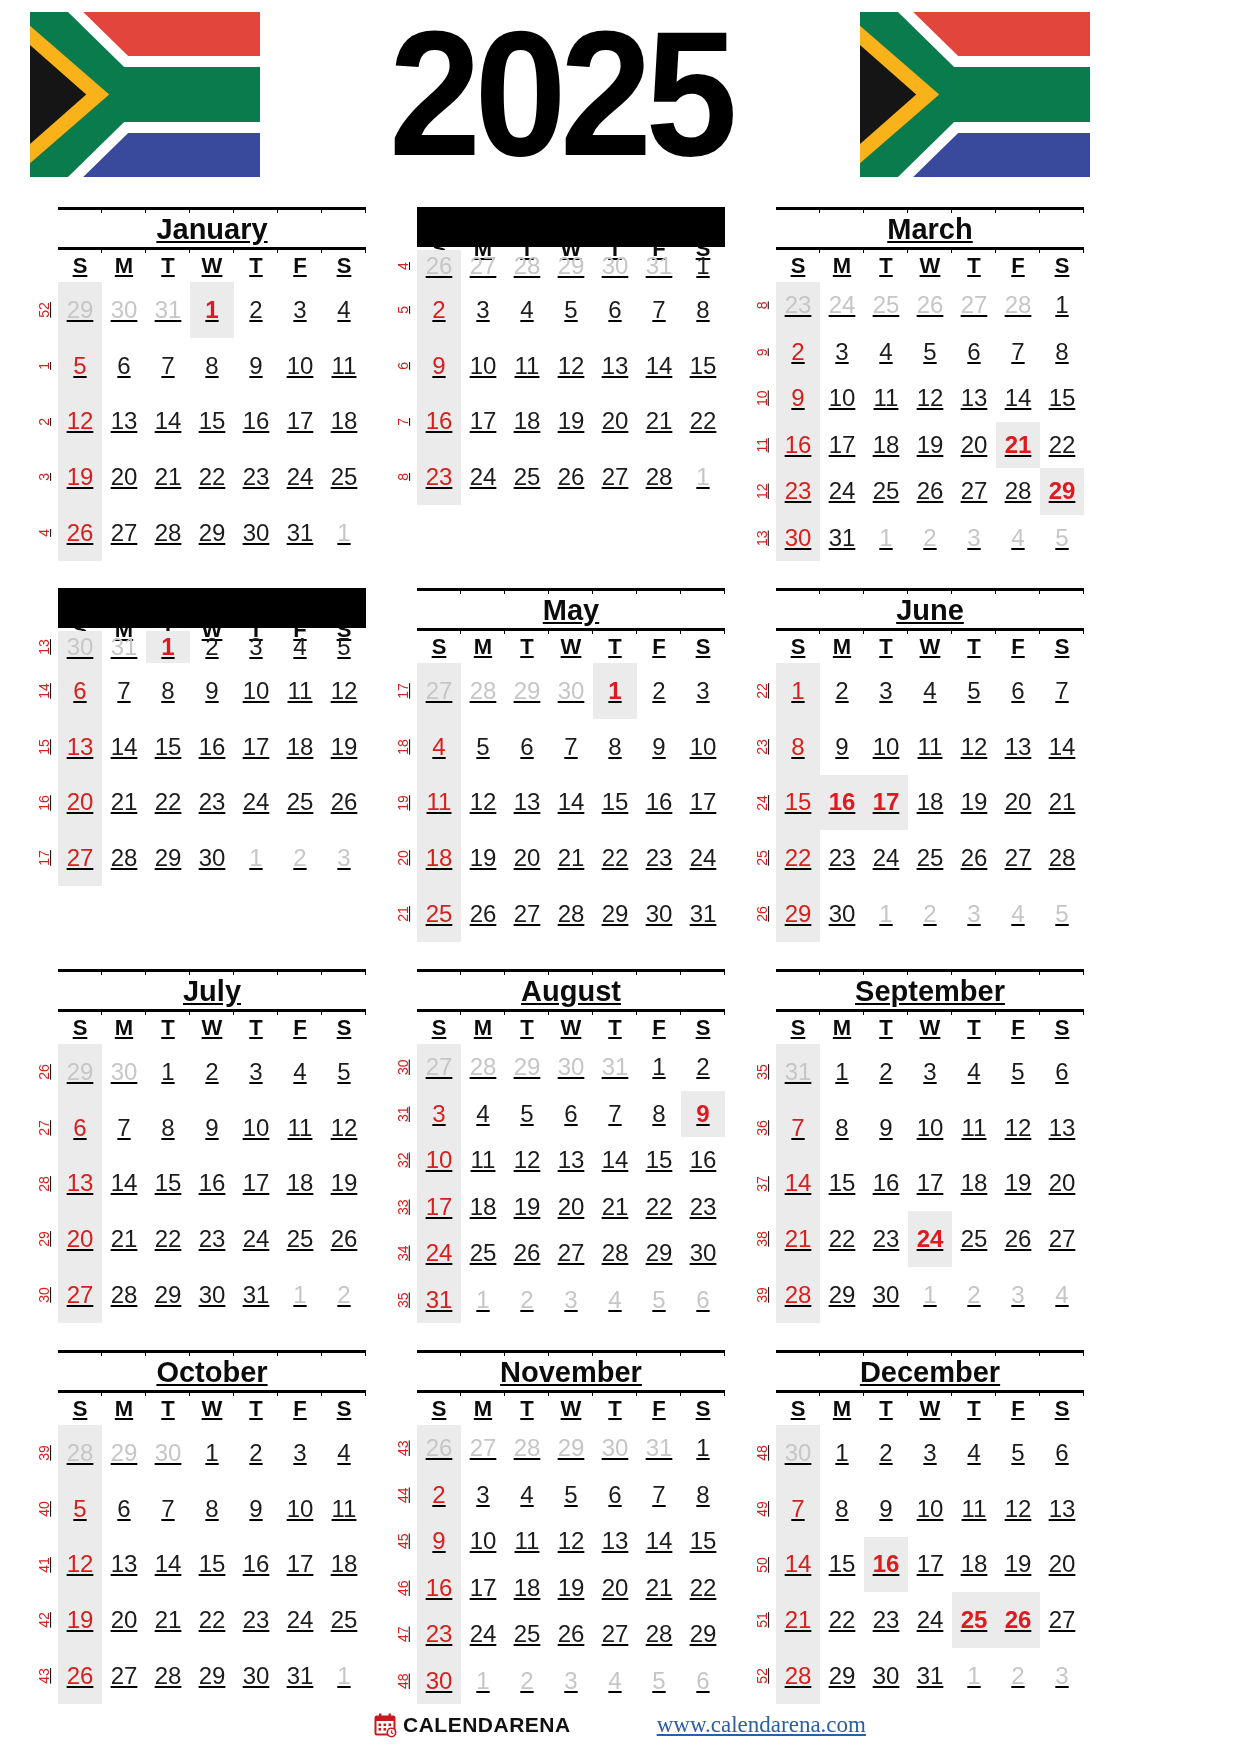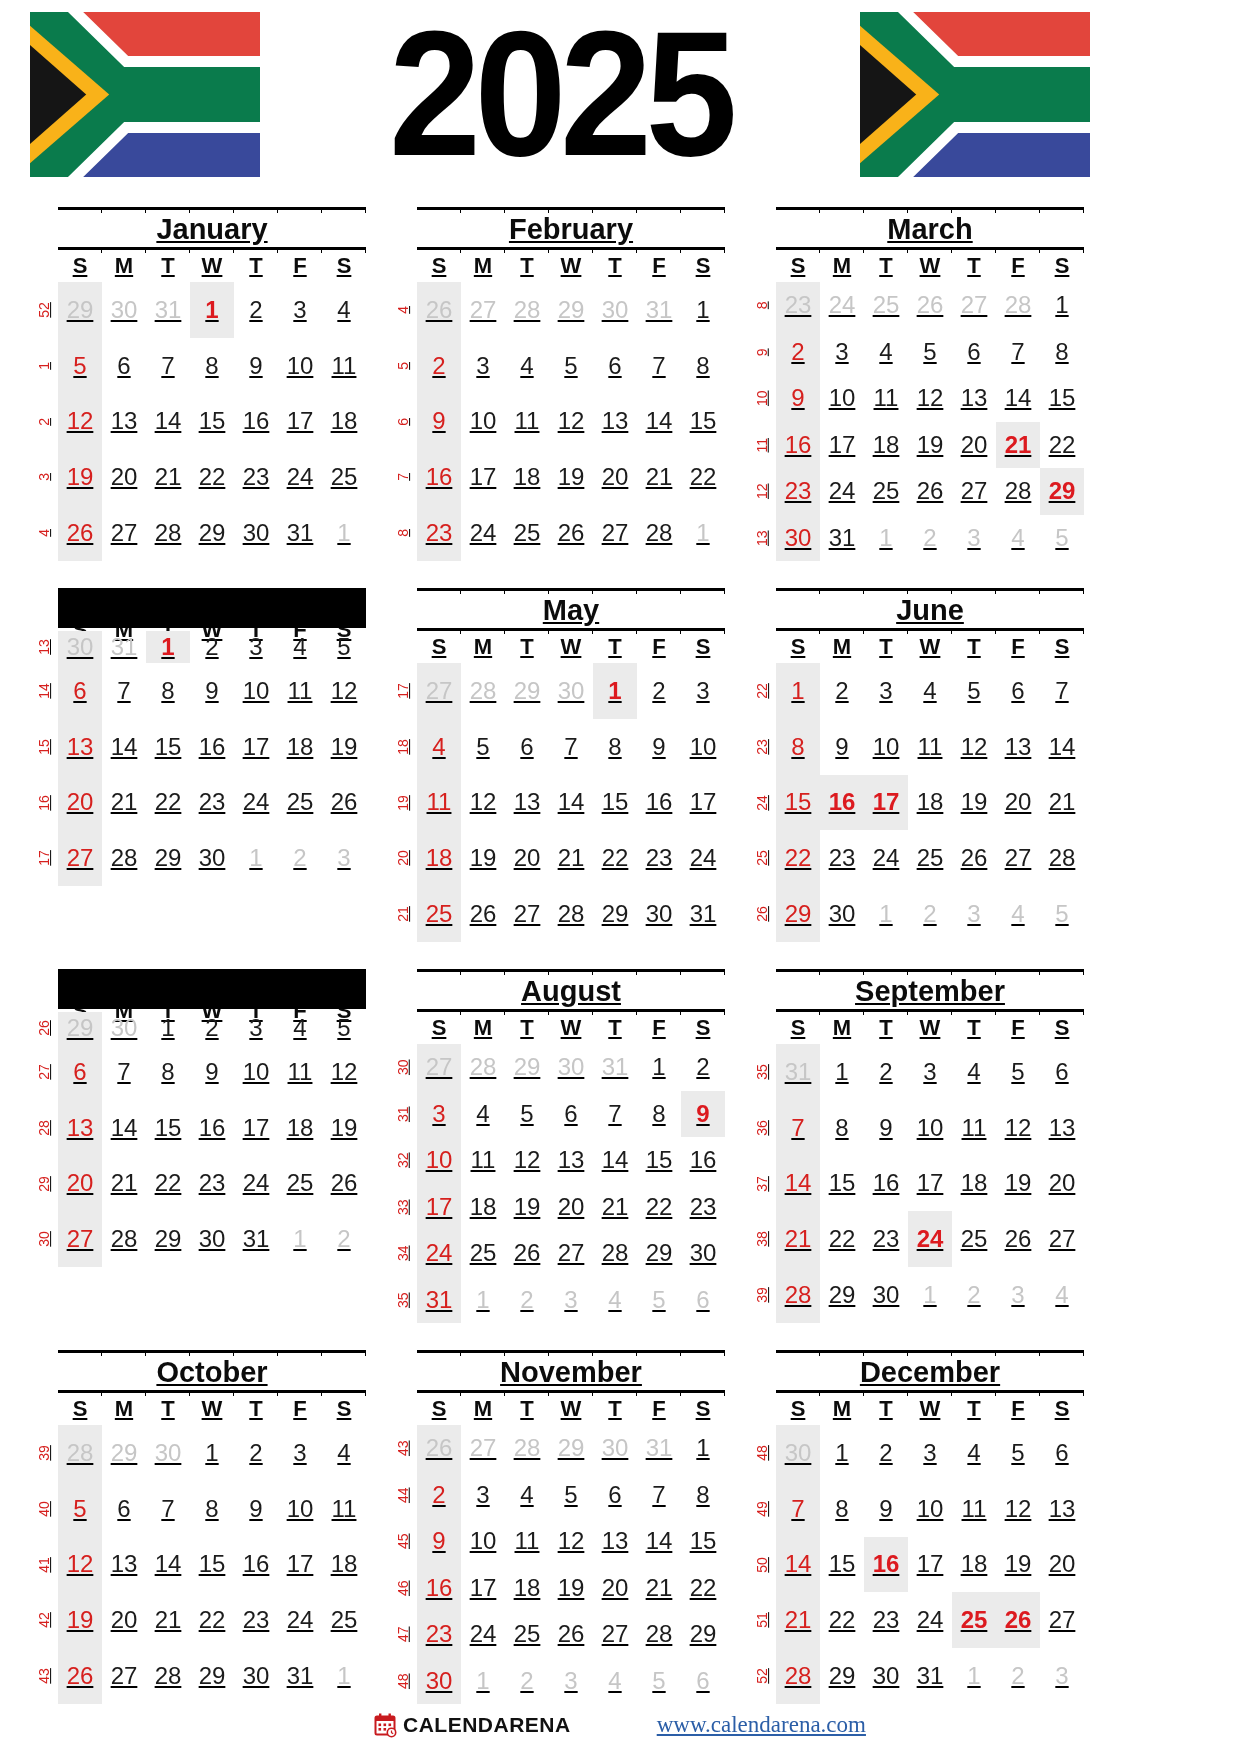--- a/index.html
+++ b/index.html
@@ -149,21 +149,20 @@
       <div class="day sun">26</div>
       <div class="day">27</div>
       <div class="day">28</div>
       <div class="day">29</div>
       <div class="day">30</div>
       <div class="day">31</div>
       <div class="day out">1</div>
     </div>
     <div class="month" style="--wks: 5;">
       <div class="mline"></div>
-      <div class="mtitle">February</div>
       <div class="mline"></div>
       <div class="gcell"></div>
       <div class="dow">S</div>
       <div class="dow">M</div>
       <div class="dow">T</div>
       <div class="dow">W</div>
       <div class="dow">T</div>
       <div class="dow">F</div>
       <div class="dow">S</div>
       <div class="wknum">4</div>
@@ -421,20 +420,21 @@
       <div class="day sun">29</div>
       <div class="day">30</div>
       <div class="day out">1</div>
       <div class="day out">2</div>
       <div class="day out">3</div>
       <div class="day out">4</div>
       <div class="day out">5</div>
     </div>
     <div class="month" style="--wks: 5;">
       <div class="mline"></div>
+      <div class="mtitle">July</div>
       <div class="mline"></div>
       <div class="gcell"></div>
       <div class="dow">S</div>
       <div class="dow">M</div>
       <div class="dow">T</div>
       <div class="dow">W</div>
       <div class="dow">T</div>
       <div class="dow">F</div>
       <div class="dow">S</div>
       <div class="wknum">26</div>

